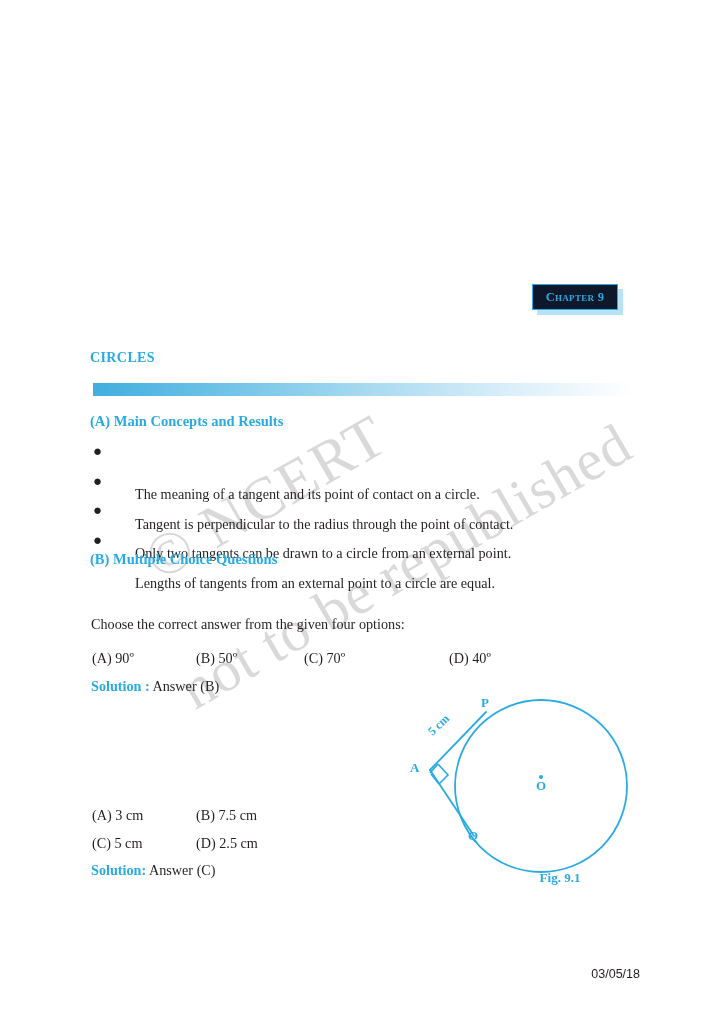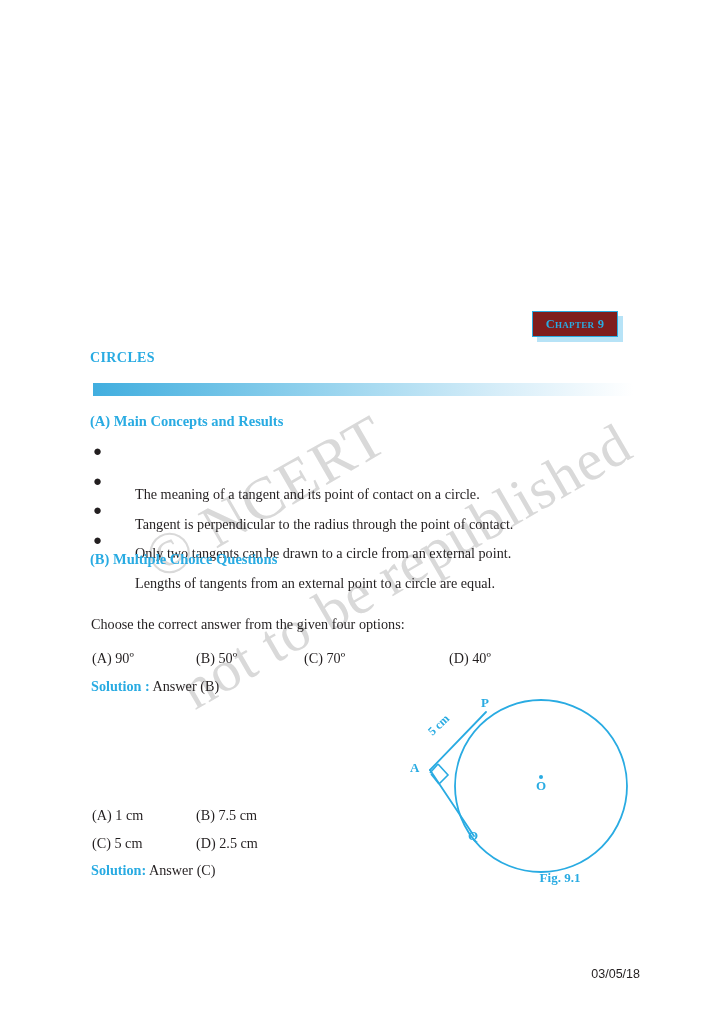--- a/index.html
+++ b/index.html
@@ -55,24 +55,24 @@
     position: absolute;
     left: 0; top: 0;
     width: 717px; height: 1024px;
     z-index: 2;
   }
 
   
   #chapter-badge {
     position: absolute;
     left: 532px;
-    top: 311px;
+    top: 284px;
     width: 84px;
     height: 24px;
-    background: #7f1d1d;
+    background: #0f172a;
     border: 1.4px solid #29ABE2;
     box-shadow: 5px 5px 0 0 #b7e3f7;
     display: flex;
     align-items: center;
     justify-content: center;
   }
   #chapter-badge .cap {
     color: #29ABE2;
     font-family: "Liberation Serif", serif;
     font-weight: bold;
@@ -297,21 +297,21 @@
     <div id="o1-0" class="opt">(A) 90º</div>
     <div id="o1-1" class="opt">(B) 50º</div>
     <div id="o1-2" class="opt">(C) 70º</div>
     <div id="o1-3" class="opt">(D) 40º</div>
 
     <div id="sol1">
       <span class="sol-label">Solution :</span><span> Answer (B)</span>
     </div>
 
 
-    <div id="o2-0" class="opt">(A) 1 cm</div>
+    <div id="o2-0" class="opt">(A) 3 cm</div>
     <div id="o2-1" class="opt">(B) 7.5 cm</div>
     <div id="o2-2" class="opt">(C) 5 cm</div>
     <div id="o2-3" class="opt">(D) 2.5 cm</div>
 
     <div id="sol2">
       <span class="sol-label">Solution:</span><span> Answer (C)</span>
     </div>
 
     <div id="figure-area">
       <svg width="250" height="210" viewBox="0 0 250 210">

